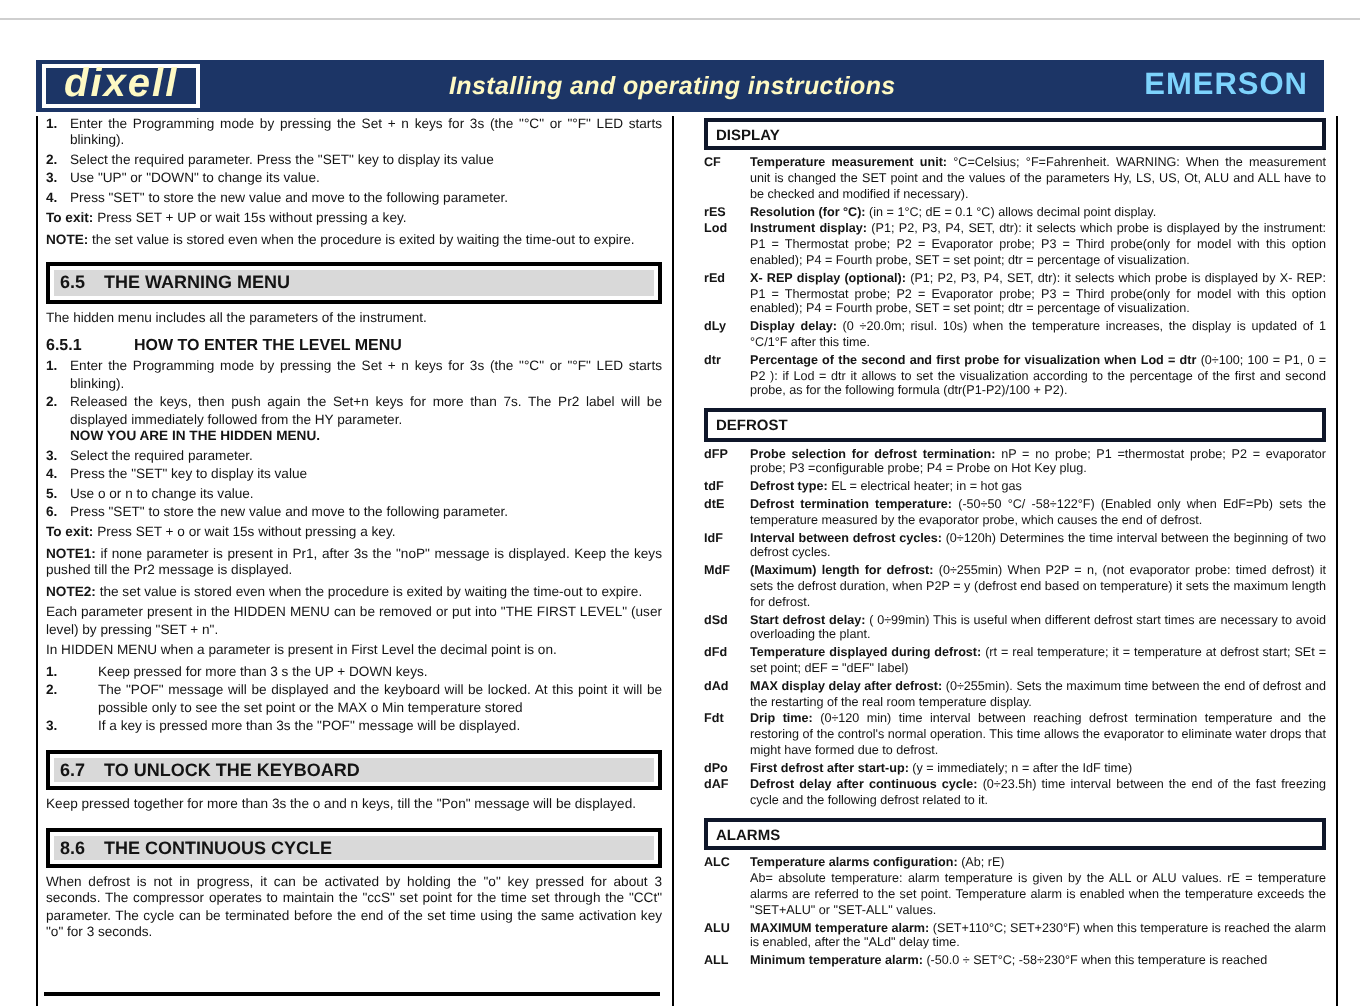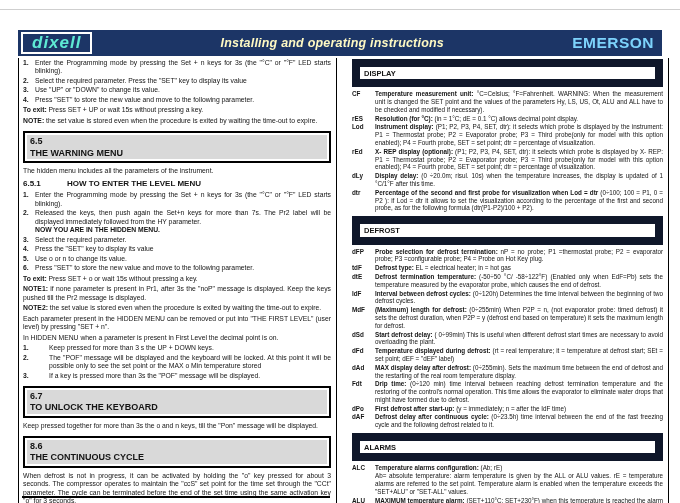--- a/index.html
+++ b/index.html
@@ -13,21 +13,21 @@
   
   .header{
     position:absolute;left:18px;top:30px;width:644px;height:26px;
     background:#1c3566;display:flex;align-items:center;
   }
   .logo-box{
     margin-left:3px;border:2px solid #ffffff;height:18px;padding:0 9px;
     display:flex;align-items:center;background:#1c3566;
   }
   .logo-text{
-    color:#5eead4;font-weight:bold;font-style:italic;font-size:17px;
+    color:#fef9c3;font-weight:bold;font-style:italic;font-size:20px;
     letter-spacing:1px;line-height:1;transform:translateY(-1px);
   }
   .header-title{
     flex:1;text-align:center;color:#fef9c3;font-weight:bold;font-style:italic;
     font-size:12.5px;letter-spacing:.2px;
   }
   .brand-text{
     color:#7dd3fc;font-weight:bold;font-size:15.5px;letter-spacing:.5px;
     margin-right:8px;font-family:"Liberation Sans",sans-serif;
   }
@@ -46,30 +46,30 @@
   .lead{font-weight:bold;}
   .olist{margin:0 0 2px 0;}
   .li{display:flex;margin:0 0 1px 0;}
   .num{flex:none;width:12px;font-weight:bold;}
   .li.wide .num{width:26px;font-weight:bold;}
   .litext{flex:1;text-align:justify;}
   .boldline{font-weight:bold;}
   .boxhead{
     border:2px solid #000;background:#d9d9d9;box-shadow:inset 0 0 0 2px #ffffff;
     padding:3px 5px 2px 5px;margin:6px 0 4px 0;
-    font-weight:bold;font-size:9px;display:flex;flex-direction:column;
+    font-weight:bold;font-size:9px;display:flex;
   }
   .boxhead .hnum{width:22px;flex:none;}
   .subhead{
     font-weight:bold;font-size:8px;display:flex;margin:4px 0 2px 0;
   }
   .subhead .hnum{width:44px;flex:none;}
   
   .sechead{
-    border:8px solid #0f172a;background:#ffffff;padding:2px 4px 1px 4px;
+    border:2px solid #0f172a;background:#ffffff;padding:2px 4px 1px 4px;
     margin:0 0 3px 0;font-weight:bold;font-size:7.5px;
   }
   .sechead:not(:first-child){margin-top:4px;}
   .param{display:flex;margin:0 0 1px 0;}
   .code{flex:none;width:23px;font-weight:bold;}
   .pbody{flex:1;text-align:justify;}
   .pname{font-weight:bold;}
   .pextra{text-align:justify;}
 </style>
 </head>

